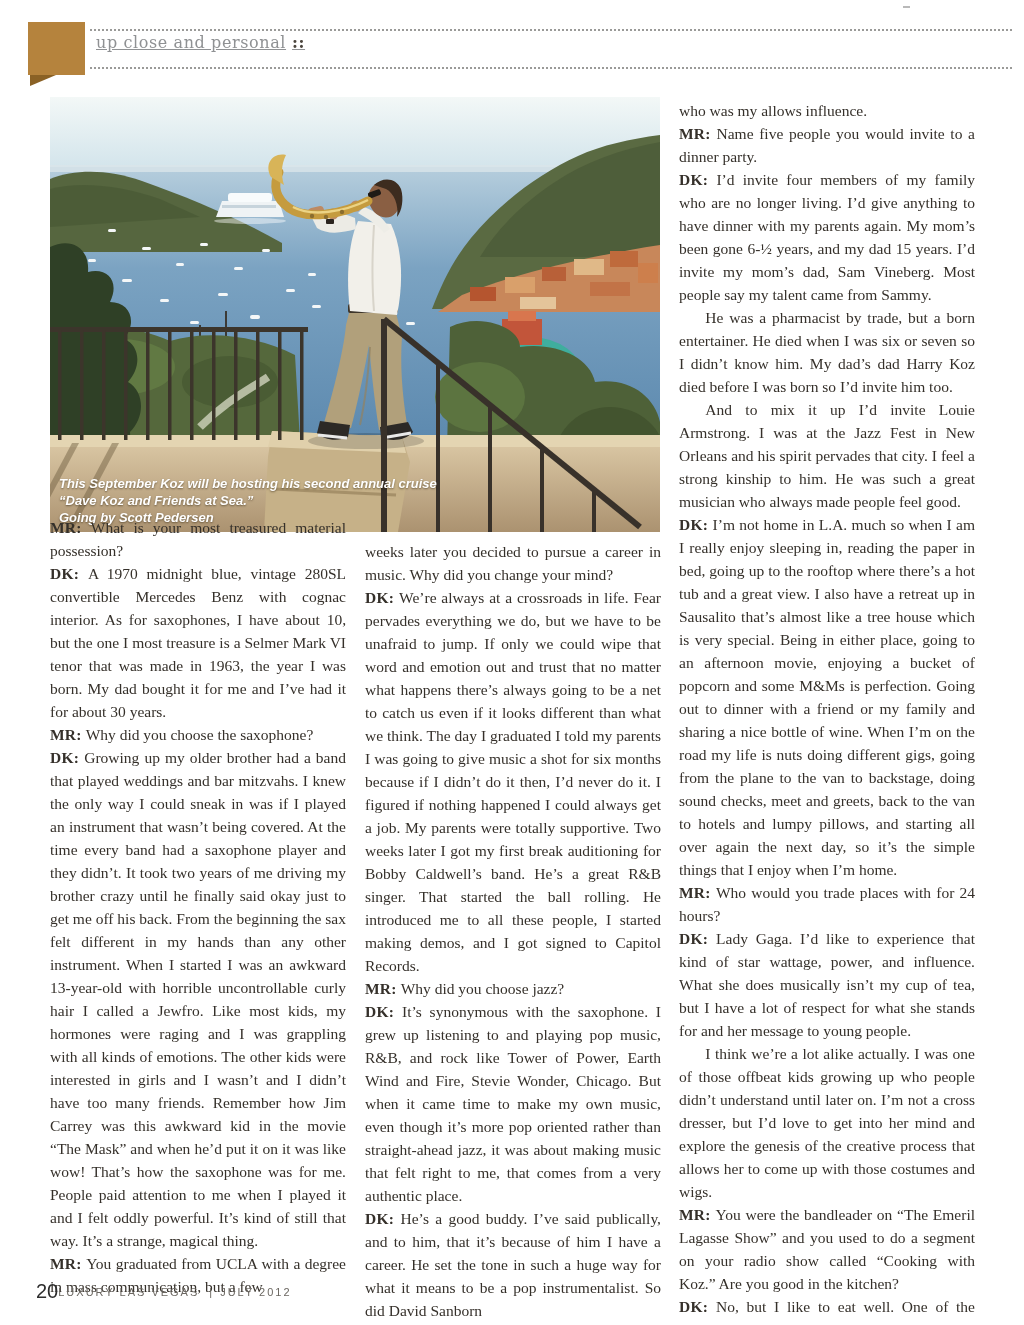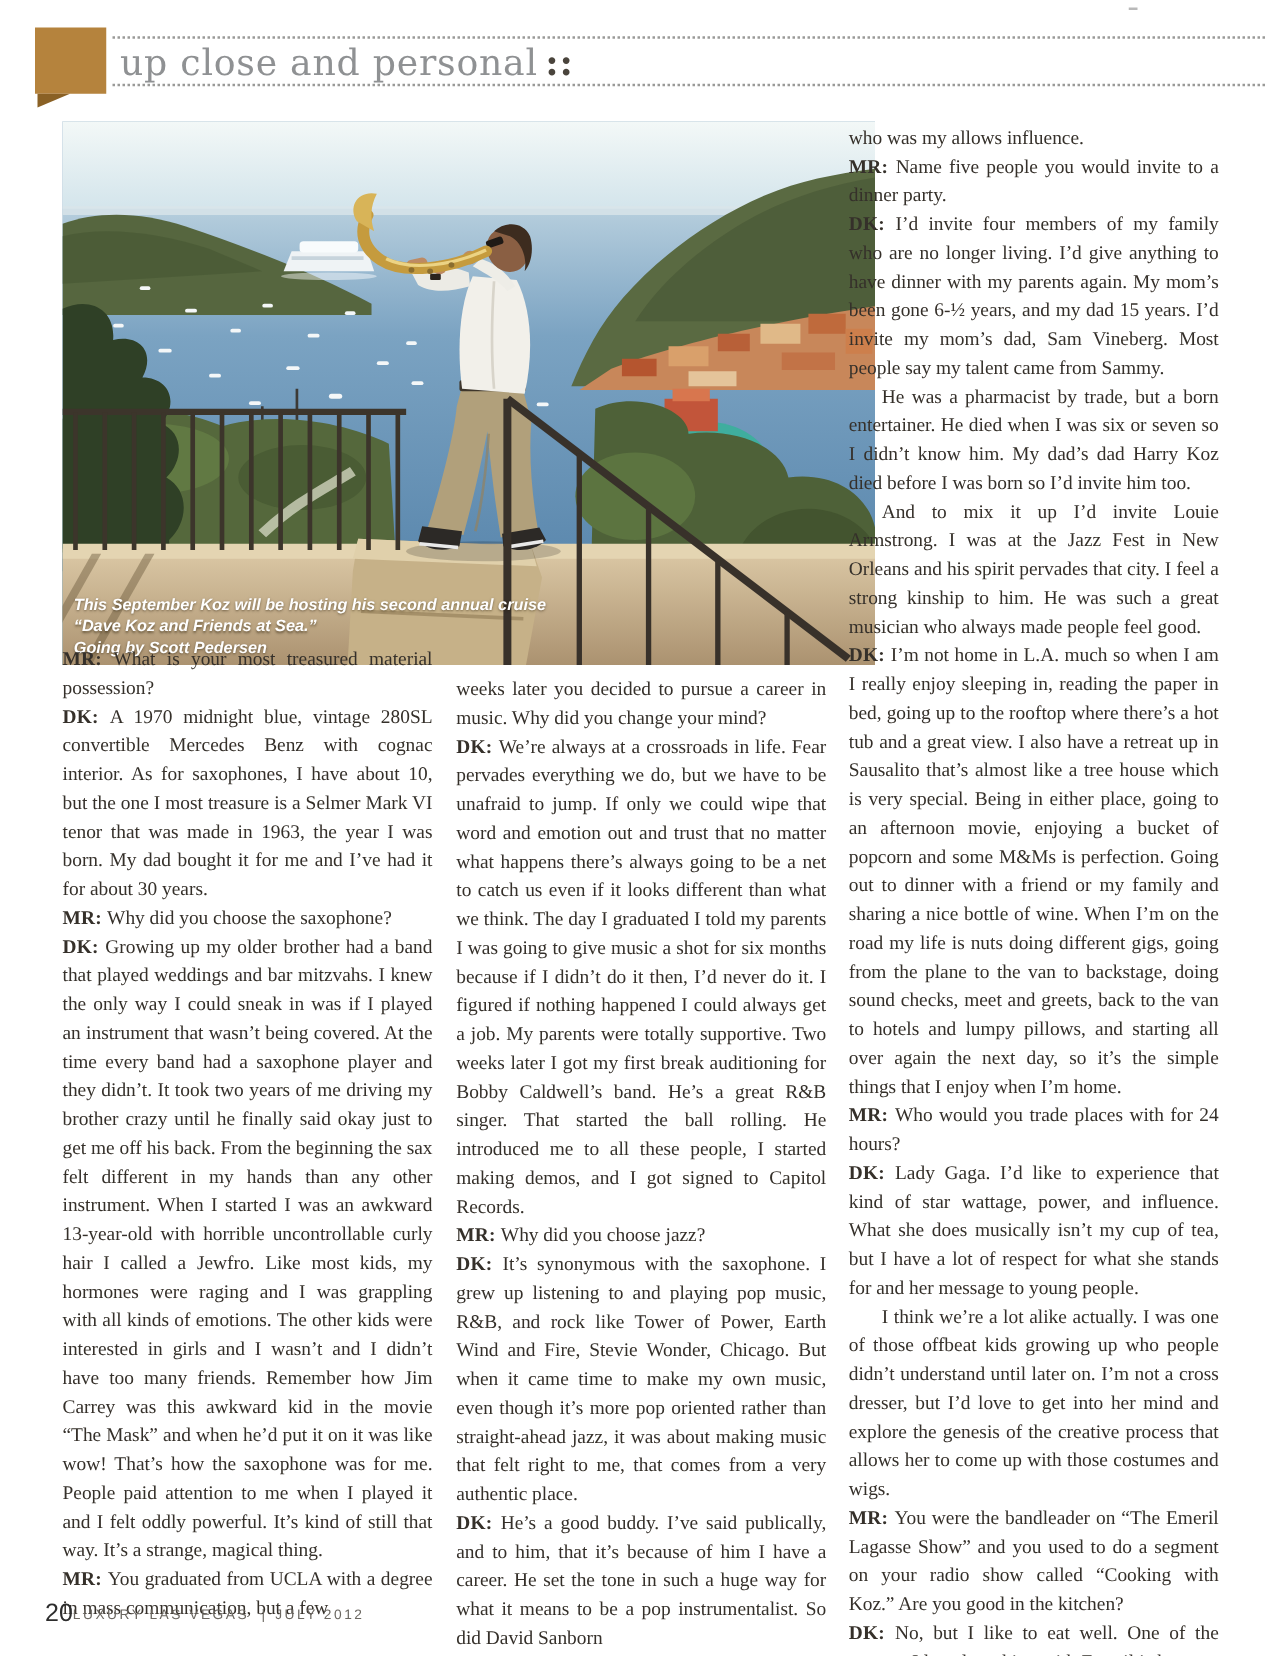--- a/index.html
+++ b/index.html
@@ -7,26 +7,26 @@
         font-family:"Liberation Serif",serif;overflow:hidden;}
 
   
   .dotline{position:absolute;left:90px;right:12px;height:0;border-top:2px dotted #9a9a98;}
   #dot-top{top:29px;}
   #dot-bottom{top:67px;}
   .tab{position:absolute;left:28px;top:22px;width:57px;height:53px;background:#b5833d;}
   .tab-fold{position:absolute;left:30px;top:75px;width:0;height:0;
             border-top:11px solid #8a6125;border-right:26px solid transparent;}
   .section-title{position:absolute;left:96px;top:33px;font-family:"DejaVu Serif",serif;
-                 font-size:29px;color:#8f9193;letter-spacing:.6px;white-space:nowrap;}
+                 font-size:16px;color:#8f9193;letter-spacing:.6px;white-space:nowrap;text-decoration:underline;}
   .section-title .marker{color:#4a443c;font-weight:bold;margin-left:6px;}
   .reg-mark{position:absolute;left:903px;top:6px;width:7px;height:2px;background:#b9b9b9;}
 
   
-  .photo{position:absolute;left:50px;top:97px;width:610px;height:435px;background:#9db9cd;padding-left:40px;}
+  .photo{position:absolute;left:50px;top:97px;width:610px;height:435px;background:#9db9cd;}
   .photo svg{position:absolute;left:0;top:0;width:100%;height:100%;display:block;}
   .caption{position:absolute;left:9px;bottom:6px;color:#ffffff;
            font-family:"Liberation Sans",sans-serif;font-style:italic;font-weight:bold;
            font-size:13px;line-height:17px;text-shadow:0 1px 2px rgba(40,30,10,.55);}
 
   
   .col{position:absolute;width:296px;text-align:justify;font-size:15.5px;line-height:23px;
        color:#35302a;}
   #col1{left:50px;top:516px;}
   #col2{left:365px;top:540px;}

